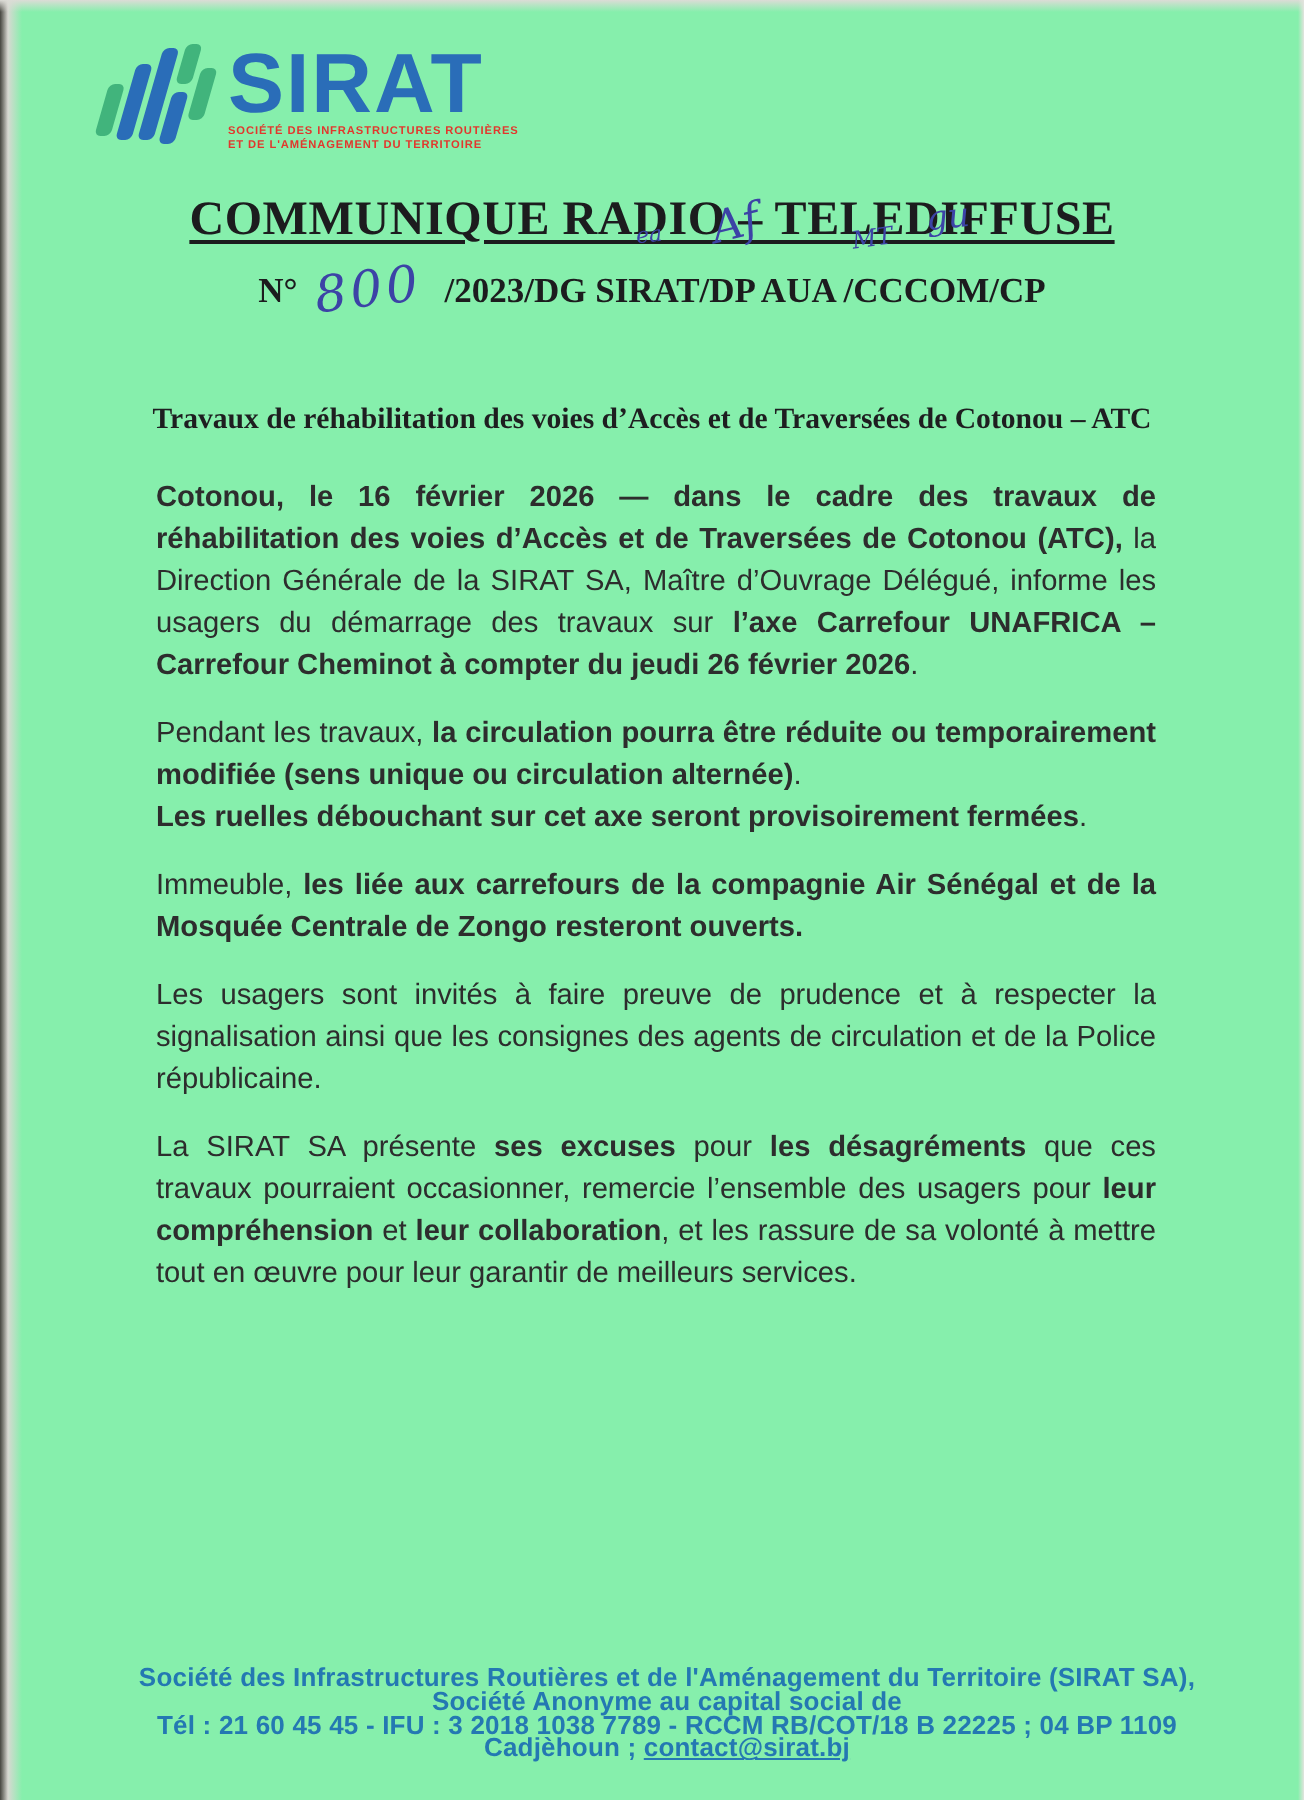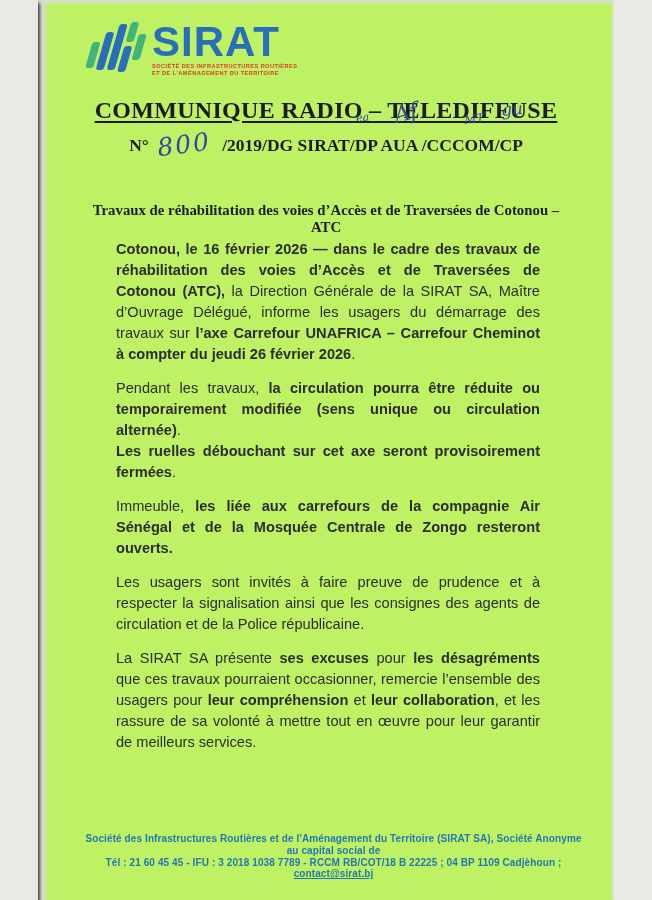--- a/index.html
+++ b/index.html
@@ -1,20 +1,20 @@
 <!DOCTYPE html>
 <html><head>
 <meta charset="utf-8">
 <style>
   html,body{margin:0;padding:0;background:#e9e9e6;}
   .page{
     position:relative;
-    width:576px;height:900px;
+    width:652px;height:900px;
     margin:0 auto;
-    background:#bef264;
+    background:#86efac;
     overflow:hidden;
     font-family:"Liberation Sans",sans-serif;
   }
   
   .edge-left{position:absolute;left:0;top:0;bottom:0;width:12px;
     background:linear-gradient(90deg,#45453f 0px,#8d8d86 2px,#d8d8d2 4px,rgba(252,252,250,0) 11px);}
   .edge-top{position:absolute;top:0;left:0;right:0;height:6px;
     background:linear-gradient(180deg,#dcdcd6 0px,rgba(252,252,250,0) 6px);}
   .edge-right{position:absolute;top:0;bottom:0;right:0;width:3px;
     background:linear-gradient(270deg,#e3e3de 0px,rgba(252,252,250,0) 3px);}
@@ -51,21 +51,21 @@
     font-family:"Liberation Serif",serif;font-weight:bold;font-size:14.8px;color:#1e1e20;}
 
   
   .body{position:absolute;top:239px;left:78px;right:74px;color:#2d2d2d;
     font-size:14.6px;line-height:21px;text-align:justify;}
   .para{margin:0 0 13px 0;}
   .para .b{font-weight:bold;}
 
   
   .footer{position:absolute;top:833px;left:45px;right:30px;text-align:center;
-    color:#2478b2;font-weight:bold;font-size:10px;line-height:11.8px;letter-spacing:.1px;}
+    color:#2478b2;font-weight:bold;font-size:13px;line-height:11.8px;letter-spacing:.1px;}
   .email{color:#2478b2;text-decoration:underline;cursor:pointer;}
 </style>
 </head>
 <body>
 
 <div class="page">
   <div class="edge-left"></div>
   <div class="edge-top"></div>
   <div class="edge-right"></div>
 
@@ -85,21 +85,21 @@
         <div>ET DE L'AMÉNAGEMENT DU TERRITOIRE</div>
       </div>
     </div>
   </header>
 
   <section class="title-block">
     <div class="doc-title">COMMUNIQUE RADIO – TELEDIFFUSE</div>
     <div class="doc-ref">
       <span>N°</span>
       <span class="hand ref-num">800</span>
-      <span>/2019/DG SIRAT/DP AUA /CCCOM/CP</span>
+      <span>/2023/DG SIRAT/DP AUA /CCCOM/CP</span>
     </div>
   </section>
 
   <span class="ann ann-ea">ea</span>
   <span class="ann ann-af">Af</span>
   <span class="ann ann-mt">MT</span>
   <span class="ann ann-gu">gu</span>
 
   <div class="subject">Travaux de réhabilitation des voies d’Accès et de Traversées de Cotonou – ATC</div>
 

